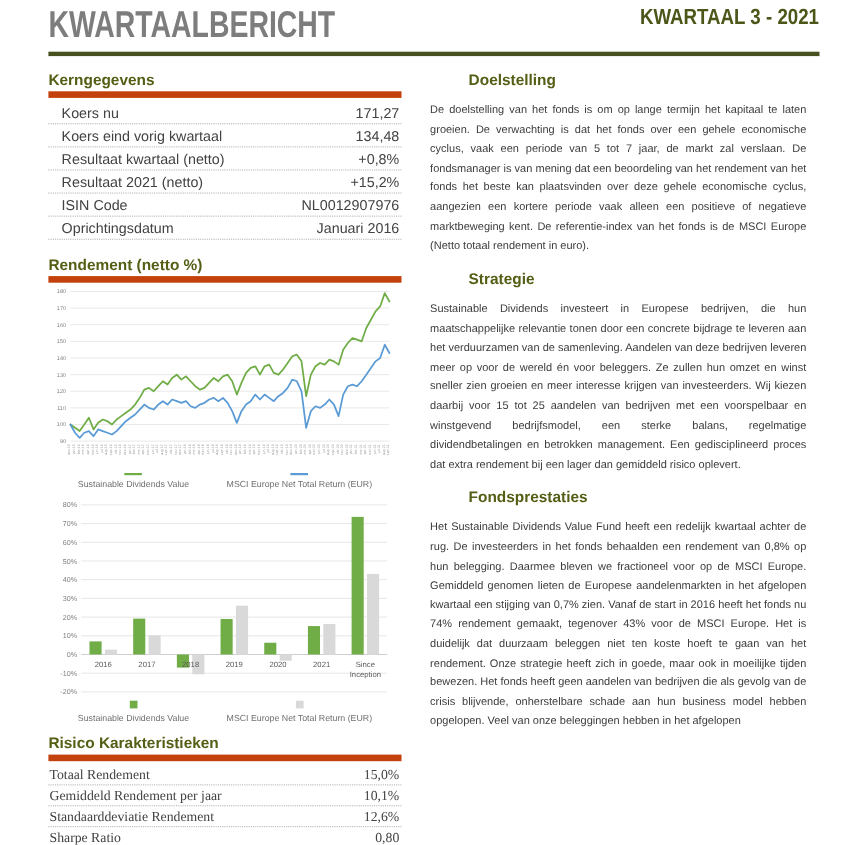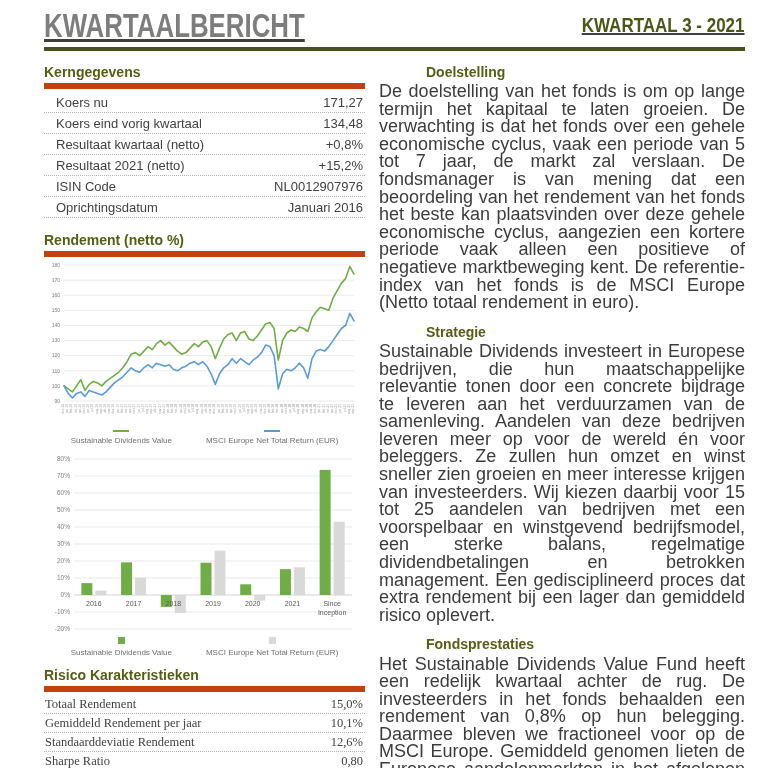--- a/index.html
+++ b/index.html
@@ -1,20 +1,20 @@
 <!DOCTYPE html>
 <html><head>
 <meta charset="utf-8">
 <style>
   html,body{margin:0;padding:0;background:#fff;}
   .page{width:768px;height:768px;overflow:hidden;background:#fff;position:relative;
         font-family:"Liberation Sans",sans-serif;color:#3f3f3f;box-sizing:border-box;
         padding:6px 23px 0 44px;}
   
-  .hdr{display:flex;justify-content:space-between;align-items:center;height:38px;text-decoration:underline;}
+  .hdr{display:flex;justify-content:space-between;align-items:flex-start;height:38px;}
   .h-title{font-size:34px;font-weight:bold;color:#7d7d7d;line-height:1;
            transform:scaleX(.76);transform-origin:left bottom;white-space:nowrap;letter-spacing:0;}
   .h-period{font-size:20px;font-weight:bold;color:#4c5618;line-height:1;
             transform:scaleX(.85);transform-origin:right bottom;white-space:nowrap;}
   .hrule{height:4px;background:#47511f;margin-top:3px;}
   
   .cols{display:flex;margin-top:13px;}
   .left{width:321px;flex:none;}
   .right{width:366px;flex:none;margin-left:14px;}
   h2.sec{font-size:14px;font-weight:bold;color:#555e14;margin:0 0 3px 0;line-height:1.15;}
@@ -35,21 +35,21 @@
   svg{display:block;}
   svg text{font-family:"Liberation Sans",sans-serif;}
   .legend{display:flex;justify-content:center;gap:34px;align-items:center;
           font-size:8px;color:#6f6f6f;margin:2px 0 10px 0;}
   .legend .item{display:flex;align-items:center;gap:4px;flex-direction:column;}
   .sw-line{width:16px;height:2px;display:inline-block;}
   .sw-box{width:7px;height:7px;display:inline-block;}
   
   .right h2.sec{margin-top:0;padding-left:47px;}
   .right h2.mt{margin-top:12px;}
-  .para{font-size:18px;line-height:17.6px;text-align:justify;color:#3c3c3c;margin:0;}
+  .para{font-size:10px;line-height:17.6px;text-align:justify;color:#3c3c3c;margin:12px;}
 </style>
 </head>
 <body>
 
 <div class="page">
 
   <div class="hdr">
     <div class="h-title">KWARTAALBERICHT</div>
     <div class="h-period">KWARTAAL 3 - 2021</div>
   </div>

